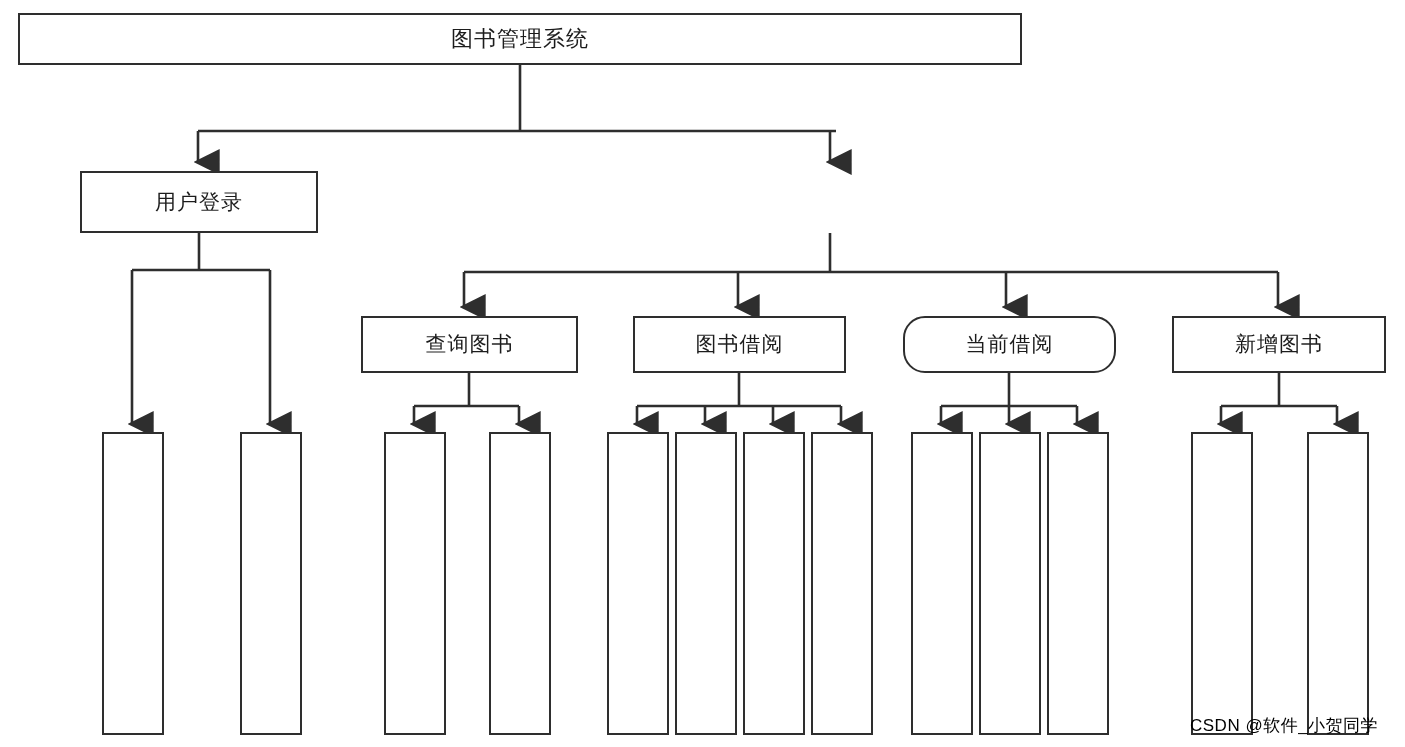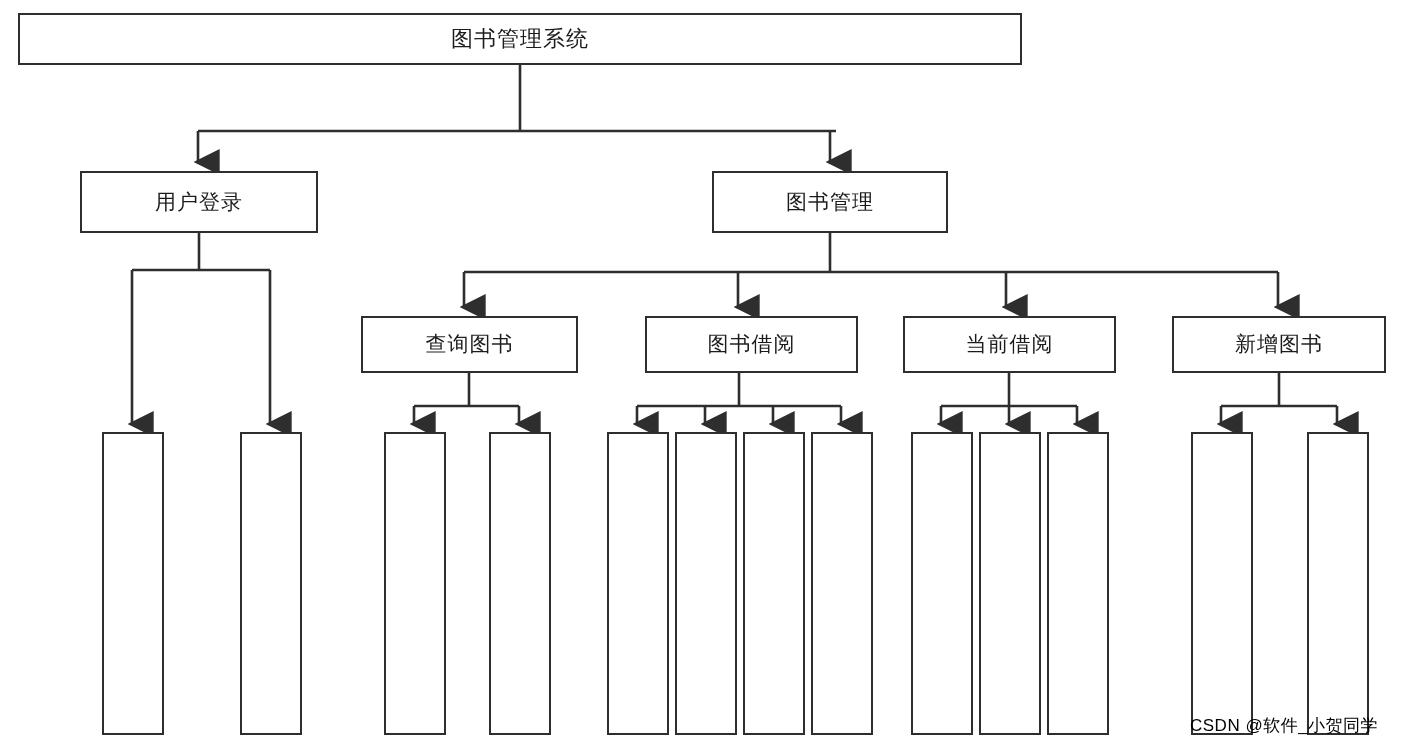--- a/index.html
+++ b/index.html
@@ -129,33 +129,30 @@
   </svg>
 
   <div class="node root" style="left:18px; top:13px; width:1004px; height:52px;">
     <span class="node-label">图书管理系统</span>
   </div>
 
   <div class="node" style="left:80px; top:171px; width:238px; height:62px;">
     <span class="node-label">用户登录</span>
   </div>
 
-  <div class="node" style="left:712px; top:171px; width:236px; height:62px;">
-    <span class="node-label">图书管理</span>
-  </div>
 
   <div class="node" style="left:361px; top:316px; width:217px; height:57px;">
     <span class="node-label">查询图书</span>
   </div>
 
-  <div class="node" style="left:633px; top:316px; width:213px; height:57px;margin-left:12px;">
+  <div class="node" style="left:633px; top:316px; width:213px; height:57px;">
     <span class="node-label">图书借阅</span>
   </div>
 
-  <div class="node" style="left:903px; top:316px; width:213px; height:57px;">
+  <div class="node" style="left:903px; top:316px; width:213px; height:57px;border-radius:22px;">
     <span class="node-label">当前借阅</span>
   </div>
 
   <div class="node" style="left:1172px; top:316px; width:214px; height:57px;">
     <span class="node-label">新增图书</span>
   </div>
 
   <div class="leaf" style="left:102px; top:432px; width:62px; height:303px;">
     <span class="leaf-label">用户登录</span>
   </div>

